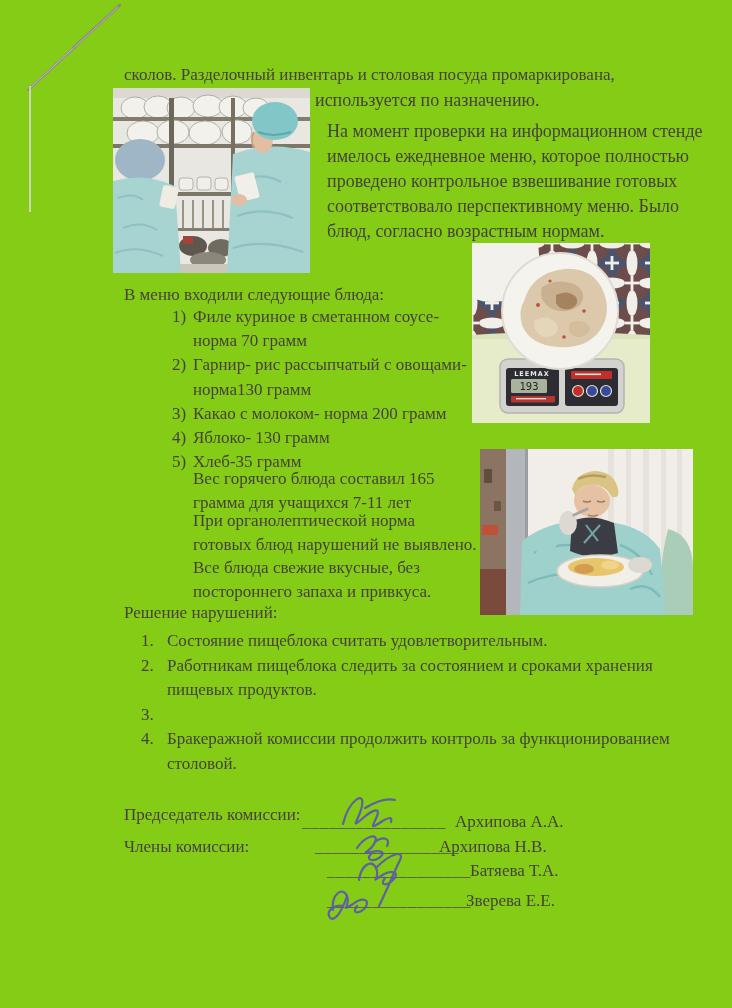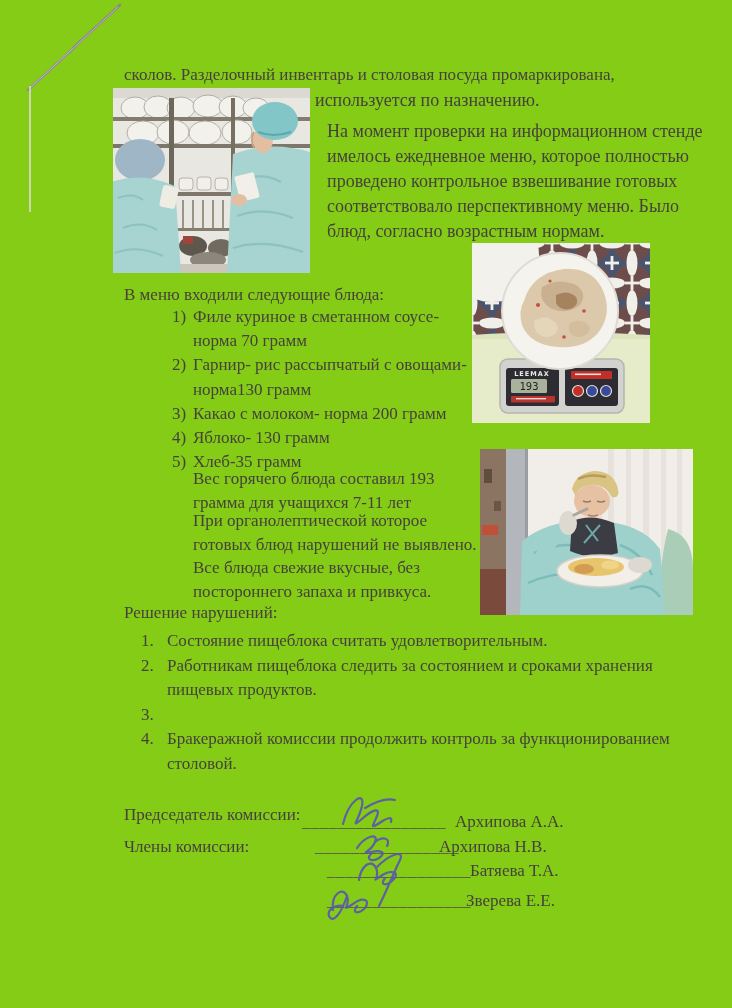--- a/index.html
+++ b/index.html
@@ -170,26 +170,26 @@
     </div>
     <div class="li-row">
       <span class="li-num">5)</span>
       <span>
           <div>Хлеб-35 грамм</div>
         </span>
     </div>
   </div>
 
   <div class="abs t weight-note">
-    <div>Вес горячего блюда составил 193</div>
+    <div>Вес горячего блюда составил 165</div>
     <div>грамма для учащихся 7-11 лет</div>
   </div>
 
   <div class="abs t organoleptic">
-    <div>При органолептической которое</div>
+    <div>При органолептической норма</div>
     <div>готовых блюд нарушений не выявлено.</div>
     <div>Все блюда свежие вкусные, без</div>
     <div>постороннего запаха и привкуса.</div>
   </div>
 
   <div class="photo photo2">
     <svg viewBox="0 0 178 180" preserveAspectRatio="none">
       <defs>
         <pattern id="shippo" width="40" height="40" patternUnits="userSpaceOnUse">
           <rect width="40" height="40" fill="#f1efe9"></rect>

